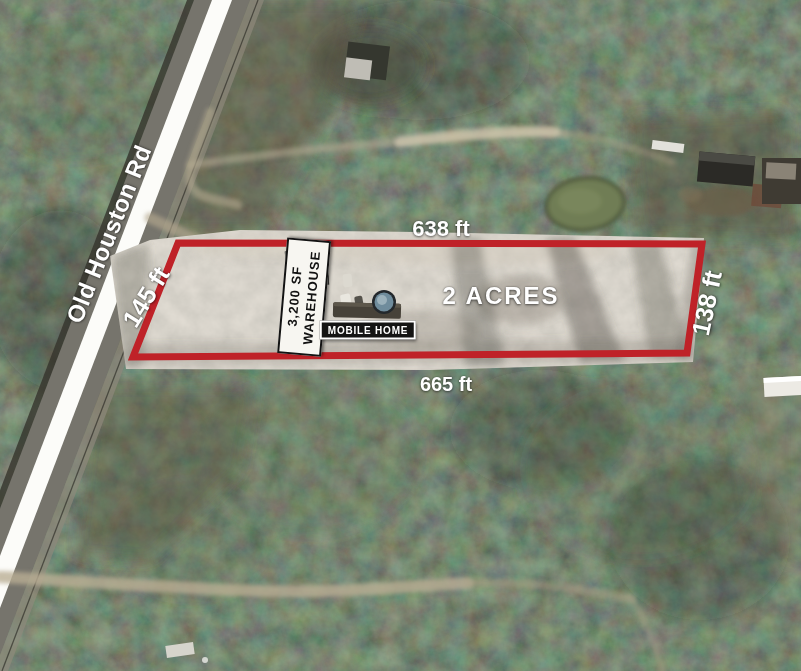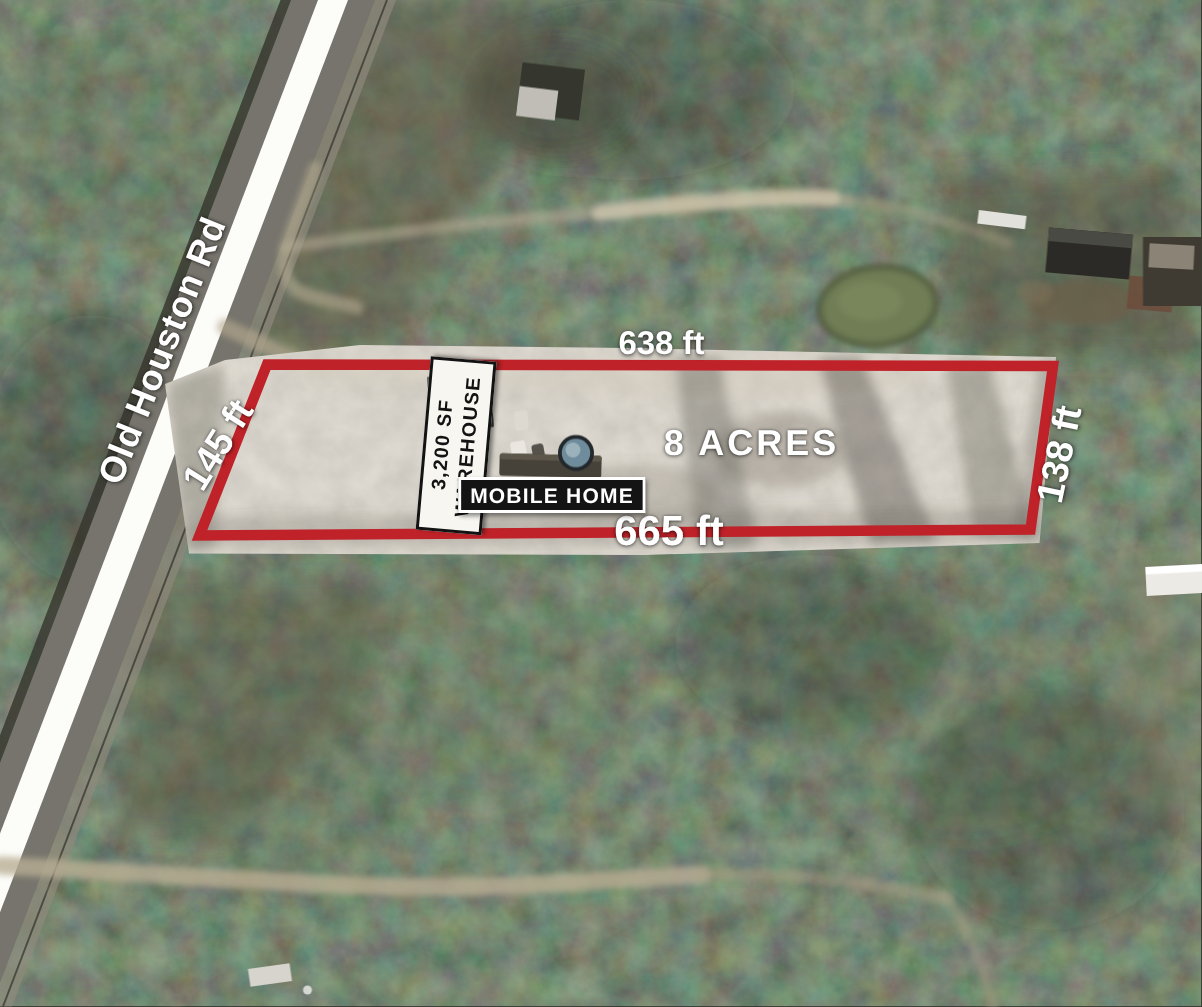--- a/index.html
+++ b/index.html
@@ -19,21 +19,21 @@
     transform-origin:center;
     text-shadow:0 1px 3px rgba(0,0,0,0.55),0 0 2px rgba(0,0,0,0.35);
     user-select:none;
   }
   .lbl-road{left:109px;top:234px;font-size:24px;letter-spacing:0.5px;
     transform:translate(-50%,-50%) rotate(-68deg);}
   .lbl-dim-left{left:146px;top:297px;font-size:25px;
     transform:translate(-50%,-50%) rotate(-58deg);}
   .lbl-dim-top{left:441px;top:229px;font-size:22px;
     transform:translate(-50%,-50%);}
-  .lbl-dim-bottom{left:446px;top:354px;font-size:28px;
+  .lbl-dim-bottom{left:446px;top:384px;font-size:20px;
     transform:translate(-50%,-50%);}
   .lbl-dim-right{left:707px;top:303px;font-size:25px;
     transform:translate(-50%,-50%) rotate(-78deg);}
   .lbl-acres{left:501px;top:296px;font-size:24px;letter-spacing:2px;
     transform:translate(-50%,-50%);}
   .tag{
     position:absolute;
     font-weight:bold;
     text-align:center;
     transform-origin:center;
@@ -52,21 +52,21 @@
     box-shadow:1px 2px 3px rgba(0,0,0,0.45);
     white-space:nowrap;
   }
   .tag-warehouse span{display:block;}
   .tag-mobile{
     left:368px;top:330px;
     transform:translate(-50%,-50%);
     background:#141414;
     border:2px solid #ffffff;
     color:#ffffff;
-    font-size:14px;
+    font-size:10px;
     letter-spacing:0.8px;
     padding:2px 6px;
     white-space:nowrap;
     box-shadow:1px 2px 3px rgba(0,0,0,0.45);
   }
 </style>
 </head>
 <body>
 
 <div class="scene">
@@ -220,21 +220,21 @@
   <div class="lbl lbl-road">Old Houston Rd</div>
 
   <div class="lbl lbl-dim-left">145 ft</div>
 
   <div class="lbl lbl-dim-top">638 ft</div>
 
   <div class="lbl lbl-dim-bottom">665 ft</div>
 
   <div class="lbl lbl-dim-right">138 ft</div>
 
-  <div class="lbl lbl-acres">8 ACRES</div>
+  <div class="lbl lbl-acres">2 ACRES</div>
 
   <div class="tag tag-warehouse">
     <span>3,200 SF</span>
     <span>WAREHOUSE</span>
   </div>
 
   <div class="tag tag-mobile">MOBILE HOME</div>
 
 </div>
 

